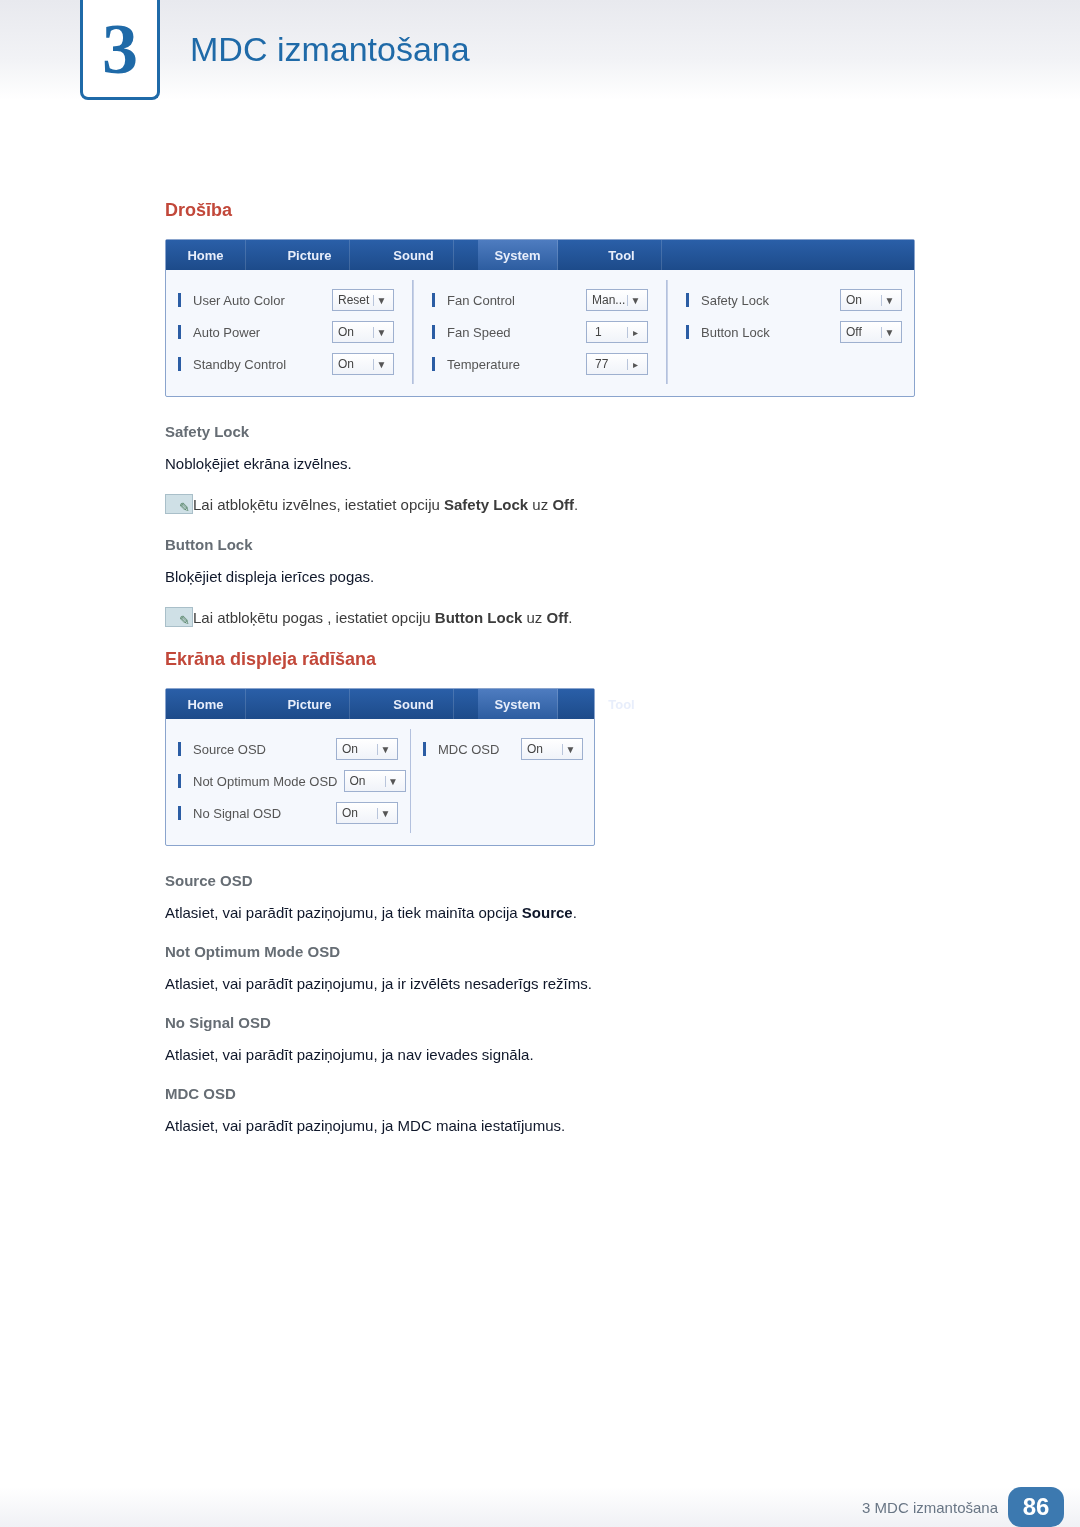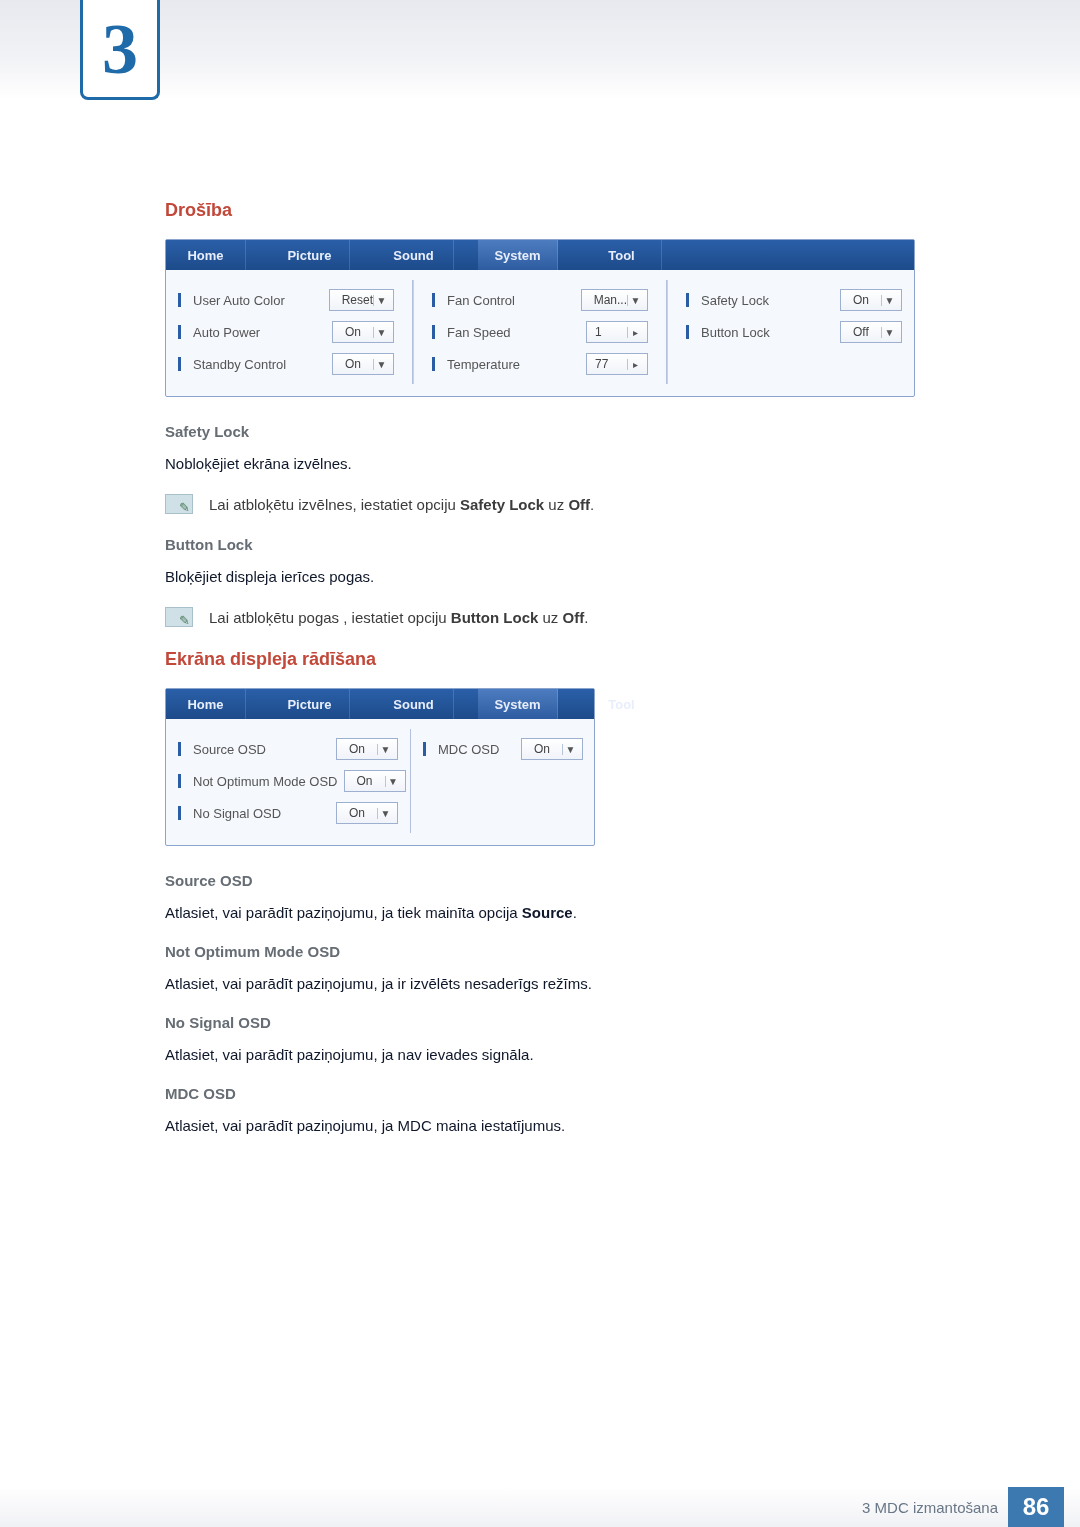--- a/index.html
+++ b/index.html
@@ -124,21 +124,21 @@
   }
   .dd {
     display: inline-flex;
     align-items: center;
     height: 22px;
     min-width: 62px;
     border: 1px solid #9eb0cf;
     background: linear-gradient(to bottom, #fff, #f0f3f9);
     font-size: 12px;
     color: #444;
-    padding: 0 4px 0 12px;
+    padding: 0 4px 0 5px;
     cursor: pointer;
     position: relative;
   }
   .dd-val { flex: 1; text-align: left; }
   .dd-caret {
     width: 16px;
     text-align: center;
     border-left: 1px solid #b9c5db;
     font-size: 10px;
     color: #555;
@@ -170,21 +170,20 @@
     margin: 14px 0 10px 0;
   }
   .body-text {
     font-size: 15px;
     color: #0f172a;
     line-height: 1.6;
     margin: 12px 0 18px 0;
   }
   .note {
     display: flex;
-    gap: 16px;
     align-items: center;
     margin: 6px 0 22px 0;
   }
   .note-icon {
     width: 28px; height: 20px;
     background: #cfe0e6;
     border: 1px solid #a9bfc9;
     position: relative;
     flex-shrink: 0;
   }
@@ -223,30 +222,32 @@
   .footer-num {
     background: #3c79b0;
     color: #fff;
     font-size: 24px;
     font-weight: bold;
     width: 56px;
     height: 40px;
     display: flex;
     align-items: center;
     justify-content: center;
+    border-radius: 13px;
   }
 </style>
 </head>
 <body>
 
 <div class="page">
   <div class="top-bar">
     <div class="chapter-badge">
       <span>3</span>
     </div>
+    <div class="chapter-title">MDC izmantošana</div>
   </div>
 
   <div class="content">
 
     <h2 class="section-h">Drošība</h2>
 
     <div class="panel">
       <div class="tabbar">
         <div class="tab">Home</div>
         <div class="tab">Picture</div>

